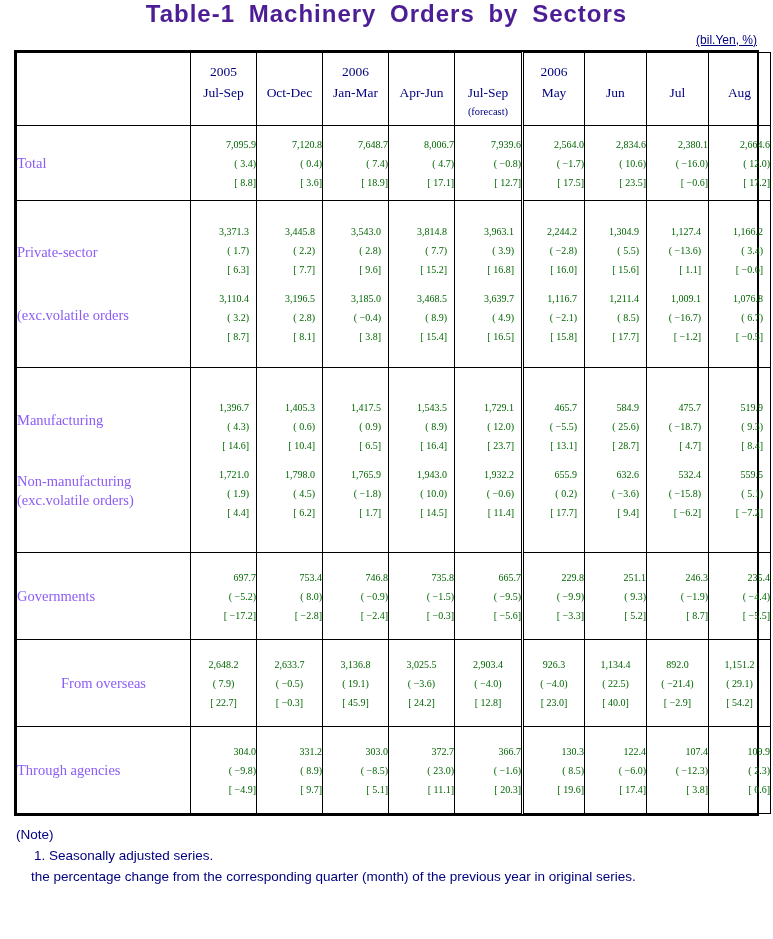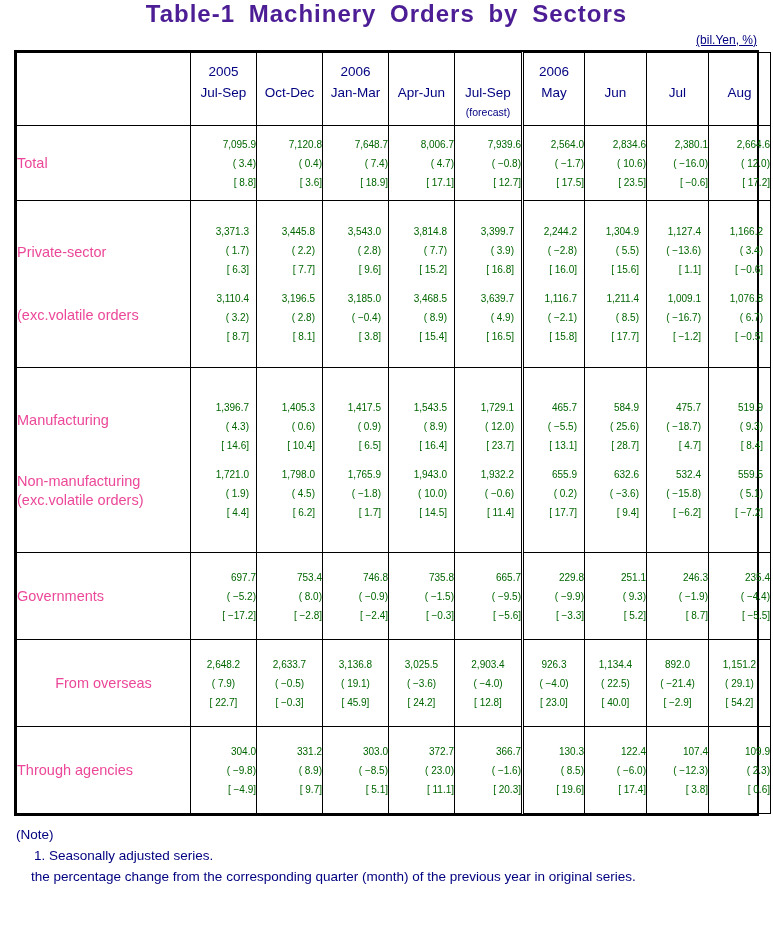--- a/index.html
+++ b/index.html
@@ -40,20 +40,21 @@
     font-size: 12px;
     text-decoration: underline;
   }
 
   
   .table-wrap {
     margin: 0 14px 0 14px;
     border: 2px solid #000000;
     box-sizing: border-box;
     width: 745px;
+    font-family: Liberation Serif, serif;
   }
   table.main {
     border-collapse: collapse;
     width: 100%;
     table-layout: fixed;
   }
   table.main td, table.main th {
     border: 1px solid #000000;
     padding: 0;
     font-weight: normal;
@@ -91,21 +92,21 @@
     line-height: 18px;
     font-size: 10.5px;
   }
   .hdr-blank { background: #ffffff; }
 
   
   .sep-left  { border-left: 3px double #000000 !important; }
 
   
   td.label {
-    color: #ec4899;
+    color: #8b5cf6;
     font-size: 14.5px;
     padding-left: 10px;
     text-align: left;
     vertical-align: middle;
     line-height: 19px;
   }
   td.label .ln { display: block; }
 
   .ind0 { padding-left: 12px; }
   .ind1 { padding-left: 26px; }
@@ -300,21 +301,21 @@
             </span>
             <span class="spacer"></span>
             <span class="grp">
               <span class="v">3,468.5</span>
               <span class="p">( 8.9)</span>
               <span class="b">[ 15.4]</span>
             </span>
           </td>
           <td class="data dual">
             <span class="grp">
-              <span class="v">3,399.7</span>
+              <span class="v">3,963.1</span>
               <span class="p">( 3.9)</span>
               <span class="b">[ 16.8]</span>
             </span>
             <span class="spacer"></span>
             <span class="grp">
               <span class="v">3,639.7</span>
               <span class="p">( 4.9)</span>
               <span class="b">[ 16.5]</span>
             </span>
           </td>

